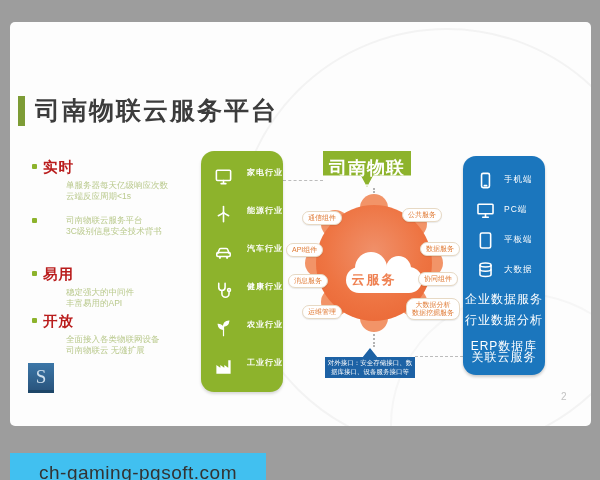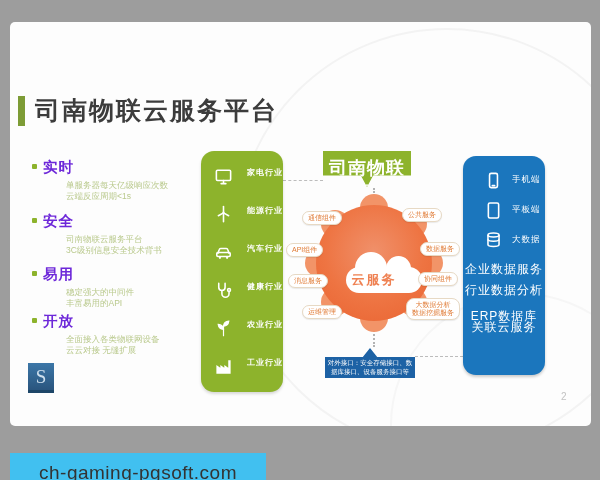--- a/index.html
+++ b/index.html
@@ -17,21 +17,21 @@
   .deco-circle{position:absolute;border-radius:50%;border:2px solid #f3f3f3;z-index:0;}
   .deco-1{left:225px;top:6px;width:420px;height:420px;}
   .deco-2{left:380px;top:271px;width:260px;height:260px;border-color:#f6f6f6;}
   
   .title-bar{position:absolute;left:8px;top:74px;width:7px;height:30px;background:#7d9c36;z-index:2;}
   .page-title{position:absolute;left:25px;top:72px;font-size:25px;font-weight:bold;color:#3c3c3c;letter-spacing:2px;z-index:2;}
   
   .feature{position:absolute;left:20px;width:178px;z-index:2;}
   .f1{top:136px}.f2{top:190px}.f3{top:243px}.f4{top:290px}
   .feature .bullet{position:absolute;left:2px;top:6px;width:5px;height:5px;background:#8db32c;border-radius:1px;}
-  .feature h3{margin:0 0 0 13px;font-size:14.5px;color:#6d28d9;font-weight:bold;letter-spacing:1px;font-family:Liberation Mono, monospace;}
+  .feature h3{margin:0 0 0 13px;font-size:14.5px;color:#b91c1c;font-weight:bold;letter-spacing:1px;font-family:Liberation Mono, monospace;}
   .feature p{margin:3px 0 0 36px;font-size:8.5px;line-height:11px;color:#b9c98c;white-space:pre-line;}
   
   .green-panel{
     position:absolute;left:191px;top:129px;width:82px;height:227px;z-index:2;
     background:#8db32c;border-radius:13px;box-shadow:0 2px 3px rgba(0,0,0,.15);
     display:flex;flex-direction:column;justify-content:space-around;padding:7px 0;
   }
   .gp-row{display:flex;align-items:flex-start;gap:14px;padding-left:13px;font-weight:bold;}
   .gp-row svg{width:19px;height:19px;flex:0 0 19px;}
   .gp-row span{font-size:8px;color:#fff;letter-spacing:1px;}
@@ -73,21 +73,21 @@
     background:#1d62a5;
     clip-path:polygon(0 100%,0 30%,42% 30%,50% 0,58% 30%,100% 30%,100% 100%);
   }
   .banner-bottom span{display:block;text-align:center;padding-top:11px;font-size:6.5px;line-height:8.5px;color:#fff;white-space:pre-line;}
   
   .blue-panel{
     position:absolute;left:453px;top:134px;width:82px;height:219px;z-index:2;
     background:#1b76bd;border-radius:13px;box-shadow:0 2px 3px rgba(0,0,0,.2);
     padding-top:9px;box-sizing:border-box;
   }
-  .bp-row{display:flex;align-items:center;gap:9px;padding-left:21px;height:30px;}
+  .bp-row{display:flex;align-items:center;gap:9px;padding-left:13px;height:30px;}
   .bp-row svg{width:19px;height:19px;flex:0 0 19px;}
   .bp-row span{font-size:8.5px;color:#fff;letter-spacing:1px;}
   .bp-text{text-align:center;font-size:12px;color:#fff;letter-spacing:1px;white-space:pre-line;line-height:11px;}
   .bt1{margin-top:9px}.bt2{margin-top:10px}.bt3{margin-top:15px}
   
   .logo{
     position:absolute;left:18px;top:341px;width:26px;height:30px;z-index:2;
     background:linear-gradient(#3c77a8,#2a557e);border-bottom:3px solid #1d4668;box-sizing:border-box;
     display:flex;align-items:center;justify-content:center;
     font-family:"Liberation Serif","DejaVu Serif",serif;font-size:19px;color:#cfe0ee;
@@ -111,35 +111,34 @@
   <div class="page-title">司南物联云服务平台</div>
 
   <div class="feature f1">
     <span class="bullet"></span>
     <h3>实时</h3>
     <p>单服务器每天亿级响应次数
 云端反应周期&lt;1s</p>
   </div>
   <div class="feature f2">
     <span class="bullet"></span>
-    <h3>安全</h3>
     <p>司南物联云服务平台
 3C级别信息安全技术背书</p>
   </div>
   <div class="feature f3">
     <span class="bullet"></span>
     <h3>易用</h3>
     <p>稳定强大的中间件
 丰富易用的API</p>
   </div>
   <div class="feature f4">
     <span class="bullet"></span>
     <h3>开放</h3>
     <p>全面接入各类物联网设备
-云云对接 无缝扩展</p>
+司南物联云 无缝扩展</p>
   </div>
 
   <div class="green-panel">
     <div class="gp-row">
       <svg viewBox="0 0 24 24" fill="none" stroke="#fff" stroke-width="2" stroke-linecap="round">
           <rect x="3" y="4" width="18" height="13" rx="1.5"></rect>
           <path d="M9 21h6M12 17v4"></path>
         </svg>
       <span>家电行业</span>
     </div>
@@ -228,20 +227,27 @@
   <div class="blue-panel">
     <div class="bp-row">
       <svg viewBox="0 0 24 24" fill="none" stroke="#fff" stroke-width="2" stroke-linecap="round">
           <rect x="7" y="3" width="10" height="18" rx="2"></rect>
           <path d="M10.5 18.5h3"></path>
         </svg>
       <span>手机端</span>
     </div>
     <div class="bp-row">
       <svg viewBox="0 0 24 24" fill="none" stroke="#fff" stroke-width="2" stroke-linecap="round">
+          <rect x="2.5" y="4" width="19" height="12" rx="1"></rect>
+          <path d="M8.5 20.5h7M12 16v4.5"></path>
+        </svg>
+      <span>PC端</span>
+    </div>
+    <div class="bp-row">
+      <svg viewBox="0 0 24 24" fill="none" stroke="#fff" stroke-width="2" stroke-linecap="round">
           <rect x="5.5" y="2.5" width="13" height="19" rx="2"></rect>
         </svg>
       <span>平板端</span>
     </div>
     <div class="bp-row">
       <svg viewBox="0 0 24 24" fill="none" stroke="#fff" stroke-width="2">
           <ellipse cx="12" cy="5" rx="7" ry="2.5"></ellipse>
           <path d="M5 5v5.5c0 1.4 3.1 2.5 7 2.5s7-1.1 7-2.5V5"></path>
           <path d="M5 10.5V17c0 1.4 3.1 2.5 7 2.5s7-1.1 7-2.5v-6.5"></path>
         </svg>

